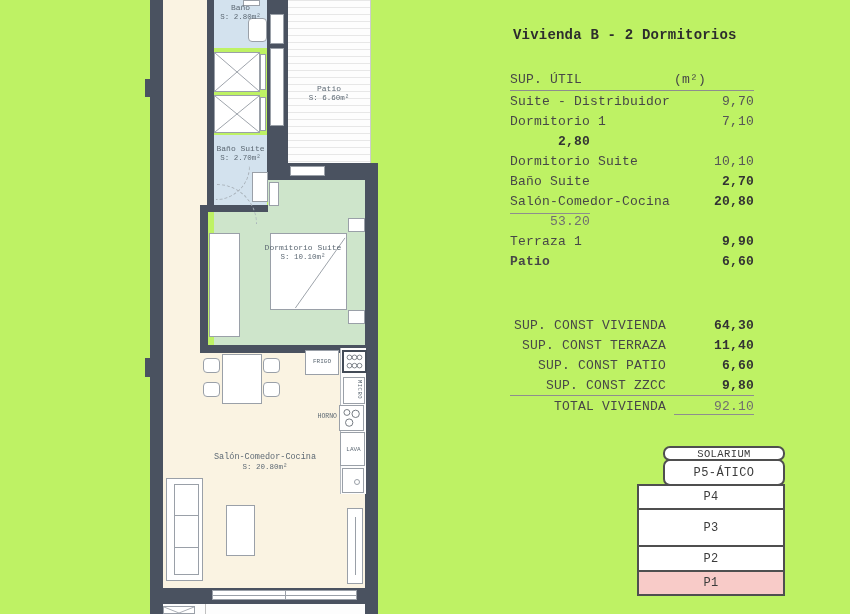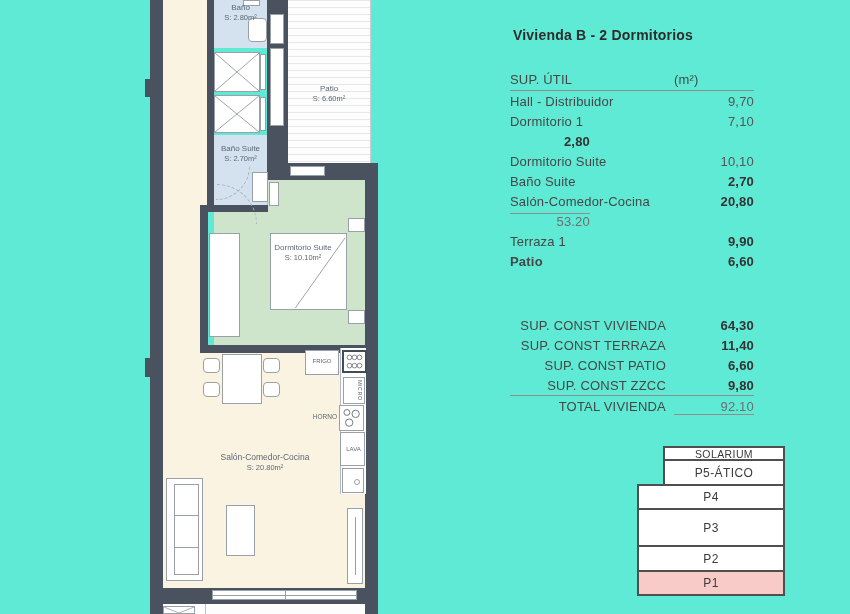--- a/index.html
+++ b/index.html
@@ -1,17 +1,17 @@
 <!DOCTYPE html>
 <html><head>
 <meta charset="utf-8">
 <style>
   html,body{margin:0;padding:0;background:#ffffff;}
-  .page{position:relative;width:850px;height:614px;background:#5eead4;overflow:hidden;
-        font-family:Liberation Sans, sans-serif;}
+  .page{position:relative;width:850px;height:614px;background:#bef264;overflow:hidden;
+        font-family:Liberation Mono, monospace;}
 
   
   .plan{position:absolute;left:145px;top:0;width:240px;height:614px;}
   .w{position:absolute;background:#4a5260;}
   .floor-cream{position:absolute;background:#faf3e2;}
   .floor-blue{position:absolute;background:#d3e2ee;}
   .floor-green{position:absolute;background:#cee5cb;}
   .floor-white{position:absolute;background:#fdfdfd;}
   .patio-hatch{position:absolute;background:repeating-linear-gradient(
       to bottom,#e7e7e7 0px,#e7e7e7 1px,#fdfdfd 1px,#fdfdfd 7px);
@@ -42,21 +42,21 @@
   .thead .hl{flex:1;}
   .thead .hu{width:80px;text-align:left;padding-left:3px;}
   .line-top{border-top:1px solid #8e8e8e;}
   .val-underline{border-bottom:1px solid #8e8e8e;}
 
   
   .stack{position:absolute;left:637px;top:446px;width:150px;}
   .lvl{box-sizing:border-box;border:2px solid #4f4f4f;background:#ffffff;
        display:flex;align-items:center;justify-content:center;
        font-size:12px;color:#3b3b3b;letter-spacing:.4px;margin-top:-2px;width:148px;}
-  .lvl.narrow{margin-left:26px;width:122px;}
+  .lvl.narrow{margin-left:26px;width:122px;border-radius:7px;}
   .lvl.first{margin-top:0;}
   .lvl.hl-pink{background:#f8cbc8;}
 </style>
 </head>
 <body>
 
 <div class="page">
 
   <div class="plan">
 
@@ -198,21 +198,21 @@
   </div>
 
   <div class="title">Vivienda B - 2 Dormitorios</div>
 
   <div class="tbl" style="top:69px;">
     <div class="thead">
       <span class="hl">SUP. ÚTIL</span>
       <span class="hu">(m²)</span>
     </div>
     <div class="trow">
-      <span class="lbl">Hall - Distribuidor</span>
+      <span class="lbl">Suite - Distribuidor</span>
       <span class="val v-reg">9,70</span>
     </div>
     <div class="trow">
       <span class="lbl">Dormitorio 1</span>
       <span class="val v-reg">7,10</span>
     </div>
     <div class="trow">
       <span class="val v-bold">2,80</span>
     </div>
     <div class="trow">

